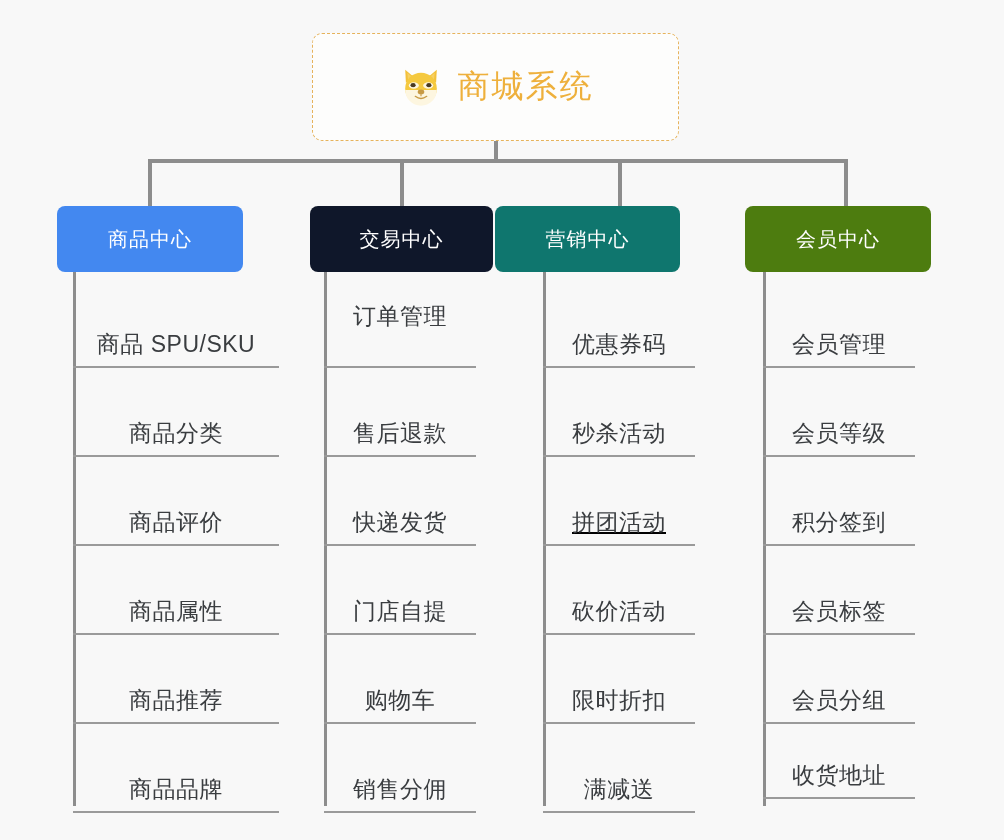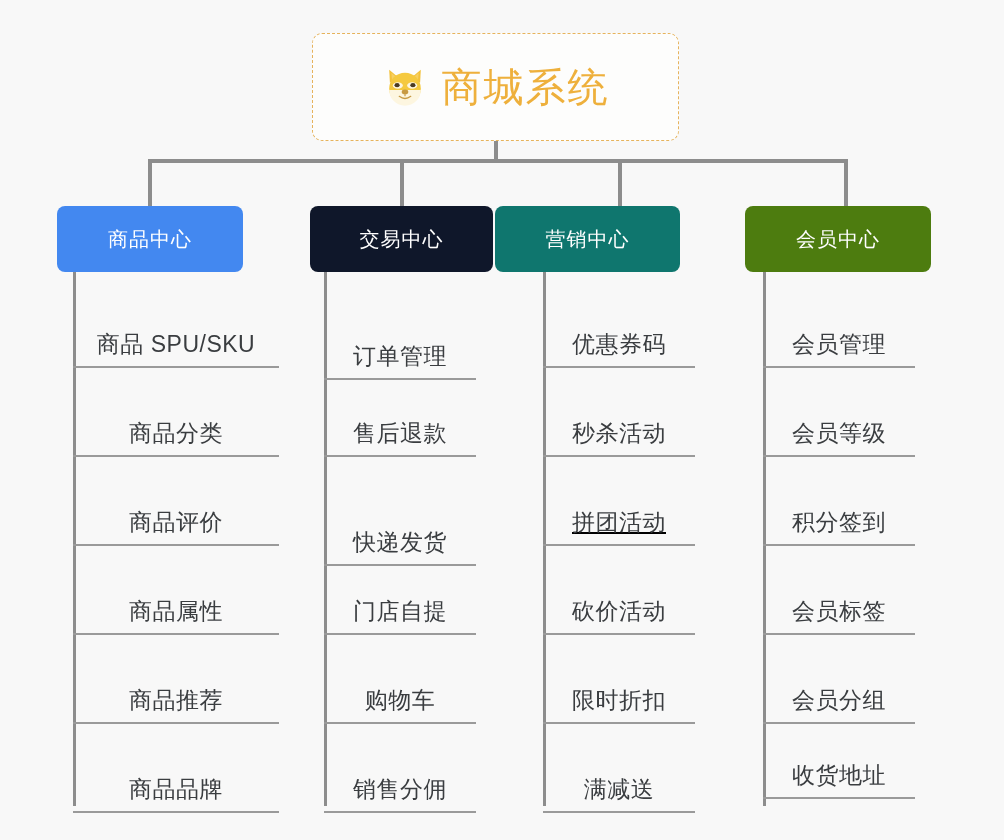--- a/index.html
+++ b/index.html
@@ -37,21 +37,21 @@
   }
   .root-emoji {
     font-size: 40px;
     line-height: 1;
     width: 46px;
     height: 46px;
     position: relative;
     display: block;
   }
   .root-title {
-    font-size: 40px;
+    font-size: 32px;
     color: #eeb03c;
     letter-spacing: 2px;
     white-space: nowrap;
   }
 
   
   .conn {
     position: absolute;
     background: #8d8d8d;
   }
@@ -174,27 +174,27 @@
         </div>
         <div class="leaf-item" style="top: 445px; width: 206px;">
           <span class="leaf-label">商品品牌</span>
         </div>
       </div>
       <div class="cat-box" style="left: 310px; width: 183px; background: #0f172a; border-radius: 8px;">
         <span>交易中心</span>
       </div>
       <div class="leaf-col" style="left: 324px; width: 152px;">
         <div class="leaf-spine" style="height: 534px;"></div>
-        <div class="leaf-item" style="top: 12px; width: 152px;">
+        <div class="leaf-item" style="top: 0px; width: 152px; align-items: center;">
           <span class="leaf-label">订单管理</span>
         </div>
         <div class="leaf-item" style="top: 89px; width: 152px;">
           <span class="leaf-label">售后退款</span>
         </div>
-        <div class="leaf-item" style="top: 178px; width: 152px; margin-top: 20px;">
+        <div class="leaf-item" style="top: 178px; width: 152px;">
           <span class="leaf-label">快递发货</span>
         </div>
         <div class="leaf-item" style="top: 267px; width: 152px;">
           <span class="leaf-label">门店自提</span>
         </div>
         <div class="leaf-item" style="top: 356px; width: 152px;">
           <span class="leaf-label">购物车</span>
         </div>
         <div class="leaf-item" style="top: 445px; width: 152px;">
           <span class="leaf-label">销售分佣</span>

